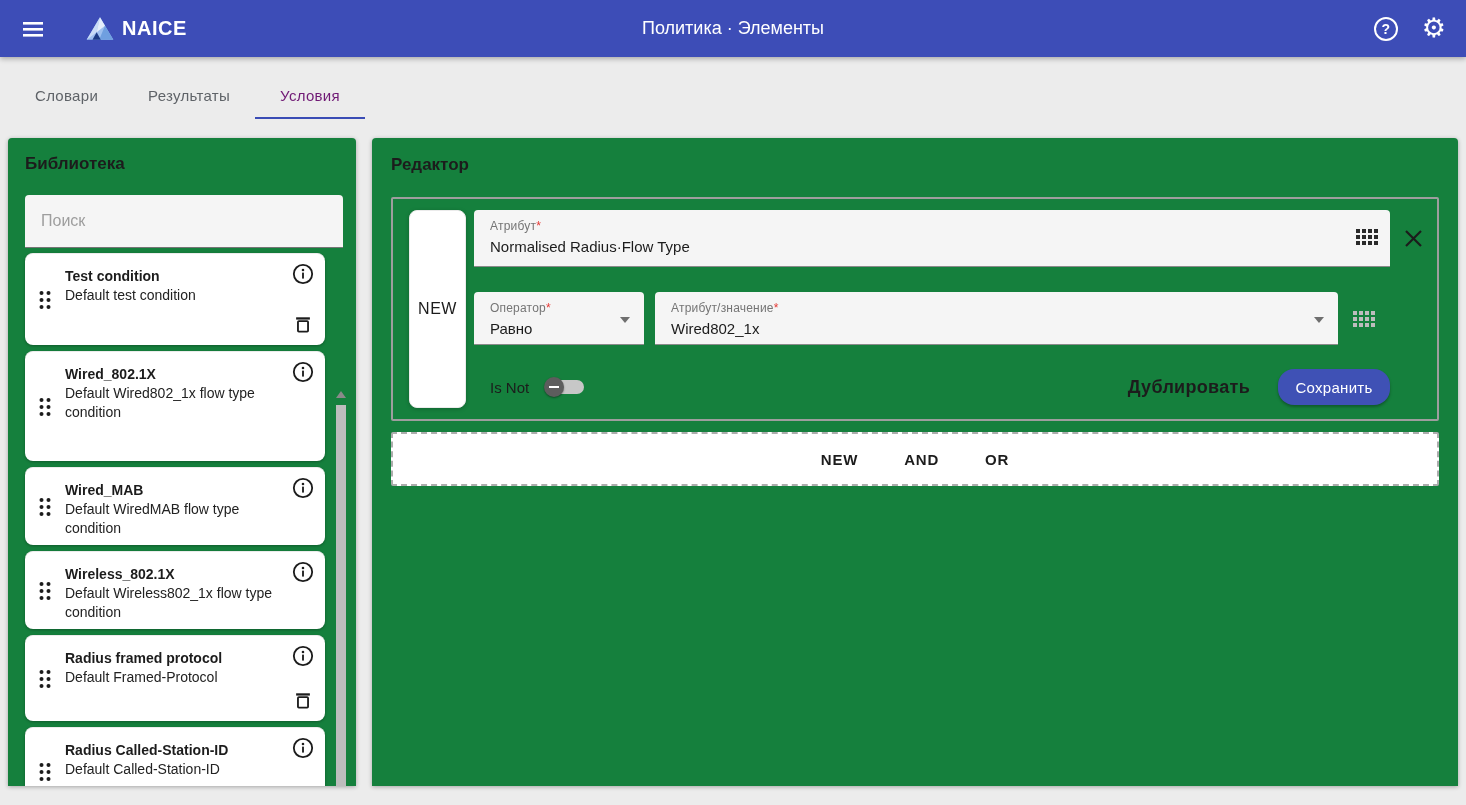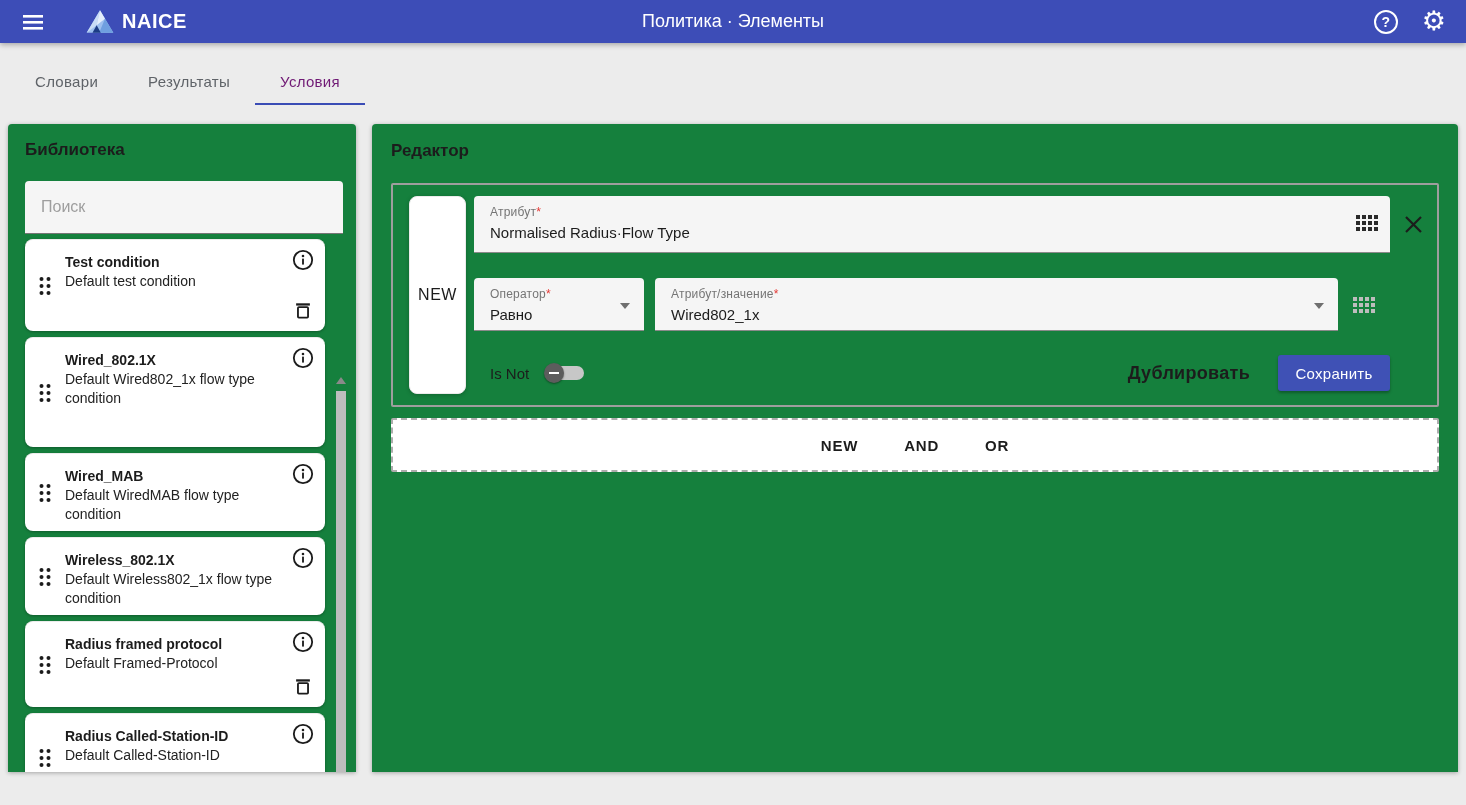--- a/index.html
+++ b/index.html
@@ -1,21 +1,21 @@
 <!DOCTYPE html>
 <html><head>
 <meta charset="utf-8">
 <style>
   * { margin:0; padding:0; box-sizing:border-box; }
   html,body { width:1466px; height:805px; overflow:hidden; }
   body { font-family:"Liberation Sans", sans-serif; background:#ececec; color:#1c1c1c; }
   .app { position:relative; width:1466px; height:805px; overflow:hidden; }
 
   
-  .topbar { position:relative; height:43px; background:#3d4db7; display:flex; align-items:center;
+  .topbar { position:relative; height:57px; background:#3d4db7; display:flex; align-items:center;
             padding:0 20px; color:#fff; box-shadow:0 2px 5px rgba(0,0,0,.28); z-index:5; }
   .menu-btn { width:26px; height:26px; display:flex; align-items:center; justify-content:center;
               background:none; border:none; cursor:pointer; margin-right:21px; }
   .logo { display:flex; align-items:center; margin-left:18px; }
   .logo svg { display:block; }
   .app-name { font-size:20px; font-weight:bold; letter-spacing:.5px; margin-left:7px; color:#fff; }
   .topbar-title { position:absolute; left:0; right:0; text-align:center; font-size:18px; font-weight:500; pointer-events:none; }
   .topbar-right { margin-left:auto; display:flex; align-items:center; gap:24px; }
   .help-btn { width:24px; height:24px; border:2px solid #fff; border-radius:50%; background:none; color:#fff;
               font-size:14px; font-weight:bold; display:flex; align-items:center; justify-content:center; cursor:pointer; }
@@ -92,21 +92,21 @@
            border-top:6px solid #6f6f6f; right:14px; top:25px; }
 
   .toggle { position:relative; width:40px; height:20px; margin-left:15px; cursor:pointer; background:none; border:none; }
   .toggle-track { position:absolute; left:7px; top:3px; width:33px; height:14px; border-radius:7px; background:#c7c7c7; }
   .toggle-thumb { position:absolute; left:0; top:0; width:20px; height:20px; border-radius:50%; background:#5d5d5d;
                   box-shadow:0 1px 2px rgba(0,0,0,.4); }
   .toggle-thumb::after { content:""; position:absolute; left:5px; top:9px; width:10px; height:2px; background:#fff; }
 
   .dup-btn { margin-left:auto; background:none; border:none; cursor:pointer; font-family:"Liberation Sans", sans-serif;
              font-size:18px; font-weight:bold; letter-spacing:.3px; color:#1c1c1c; padding:8px 10px; border-radius:4px; }
-  .save-btn { margin-left:18px; width:112px; height:36px; background:#3f51b5; color:#fff; border:none; border-radius:3px;
+  .save-btn { margin-left:18px; width:112px; height:36px; background:#3f51b5; color:#fff; border:none; border-radius:16px;
               font-family:"Liberation Sans", sans-serif; font-size:15px; font-weight:500; letter-spacing:.3px;
               cursor:pointer; box-shadow:0 2px 3px rgba(0,0,0,.3); }
 
   .add-zone { margin-top:11px; height:54px; border:2px dashed #adadad; border-radius:2px;
               display:flex; align-items:center; justify-content:center; gap:30px; background:#fff; }
   .add-btn { background:none; border:none; cursor:pointer; font-family:"Liberation Sans", sans-serif;
              font-size:15px; font-weight:bold; letter-spacing:.8px; color:#1c1c1c; padding:6px 8px; }
 </style>
 </head>
 <body>

